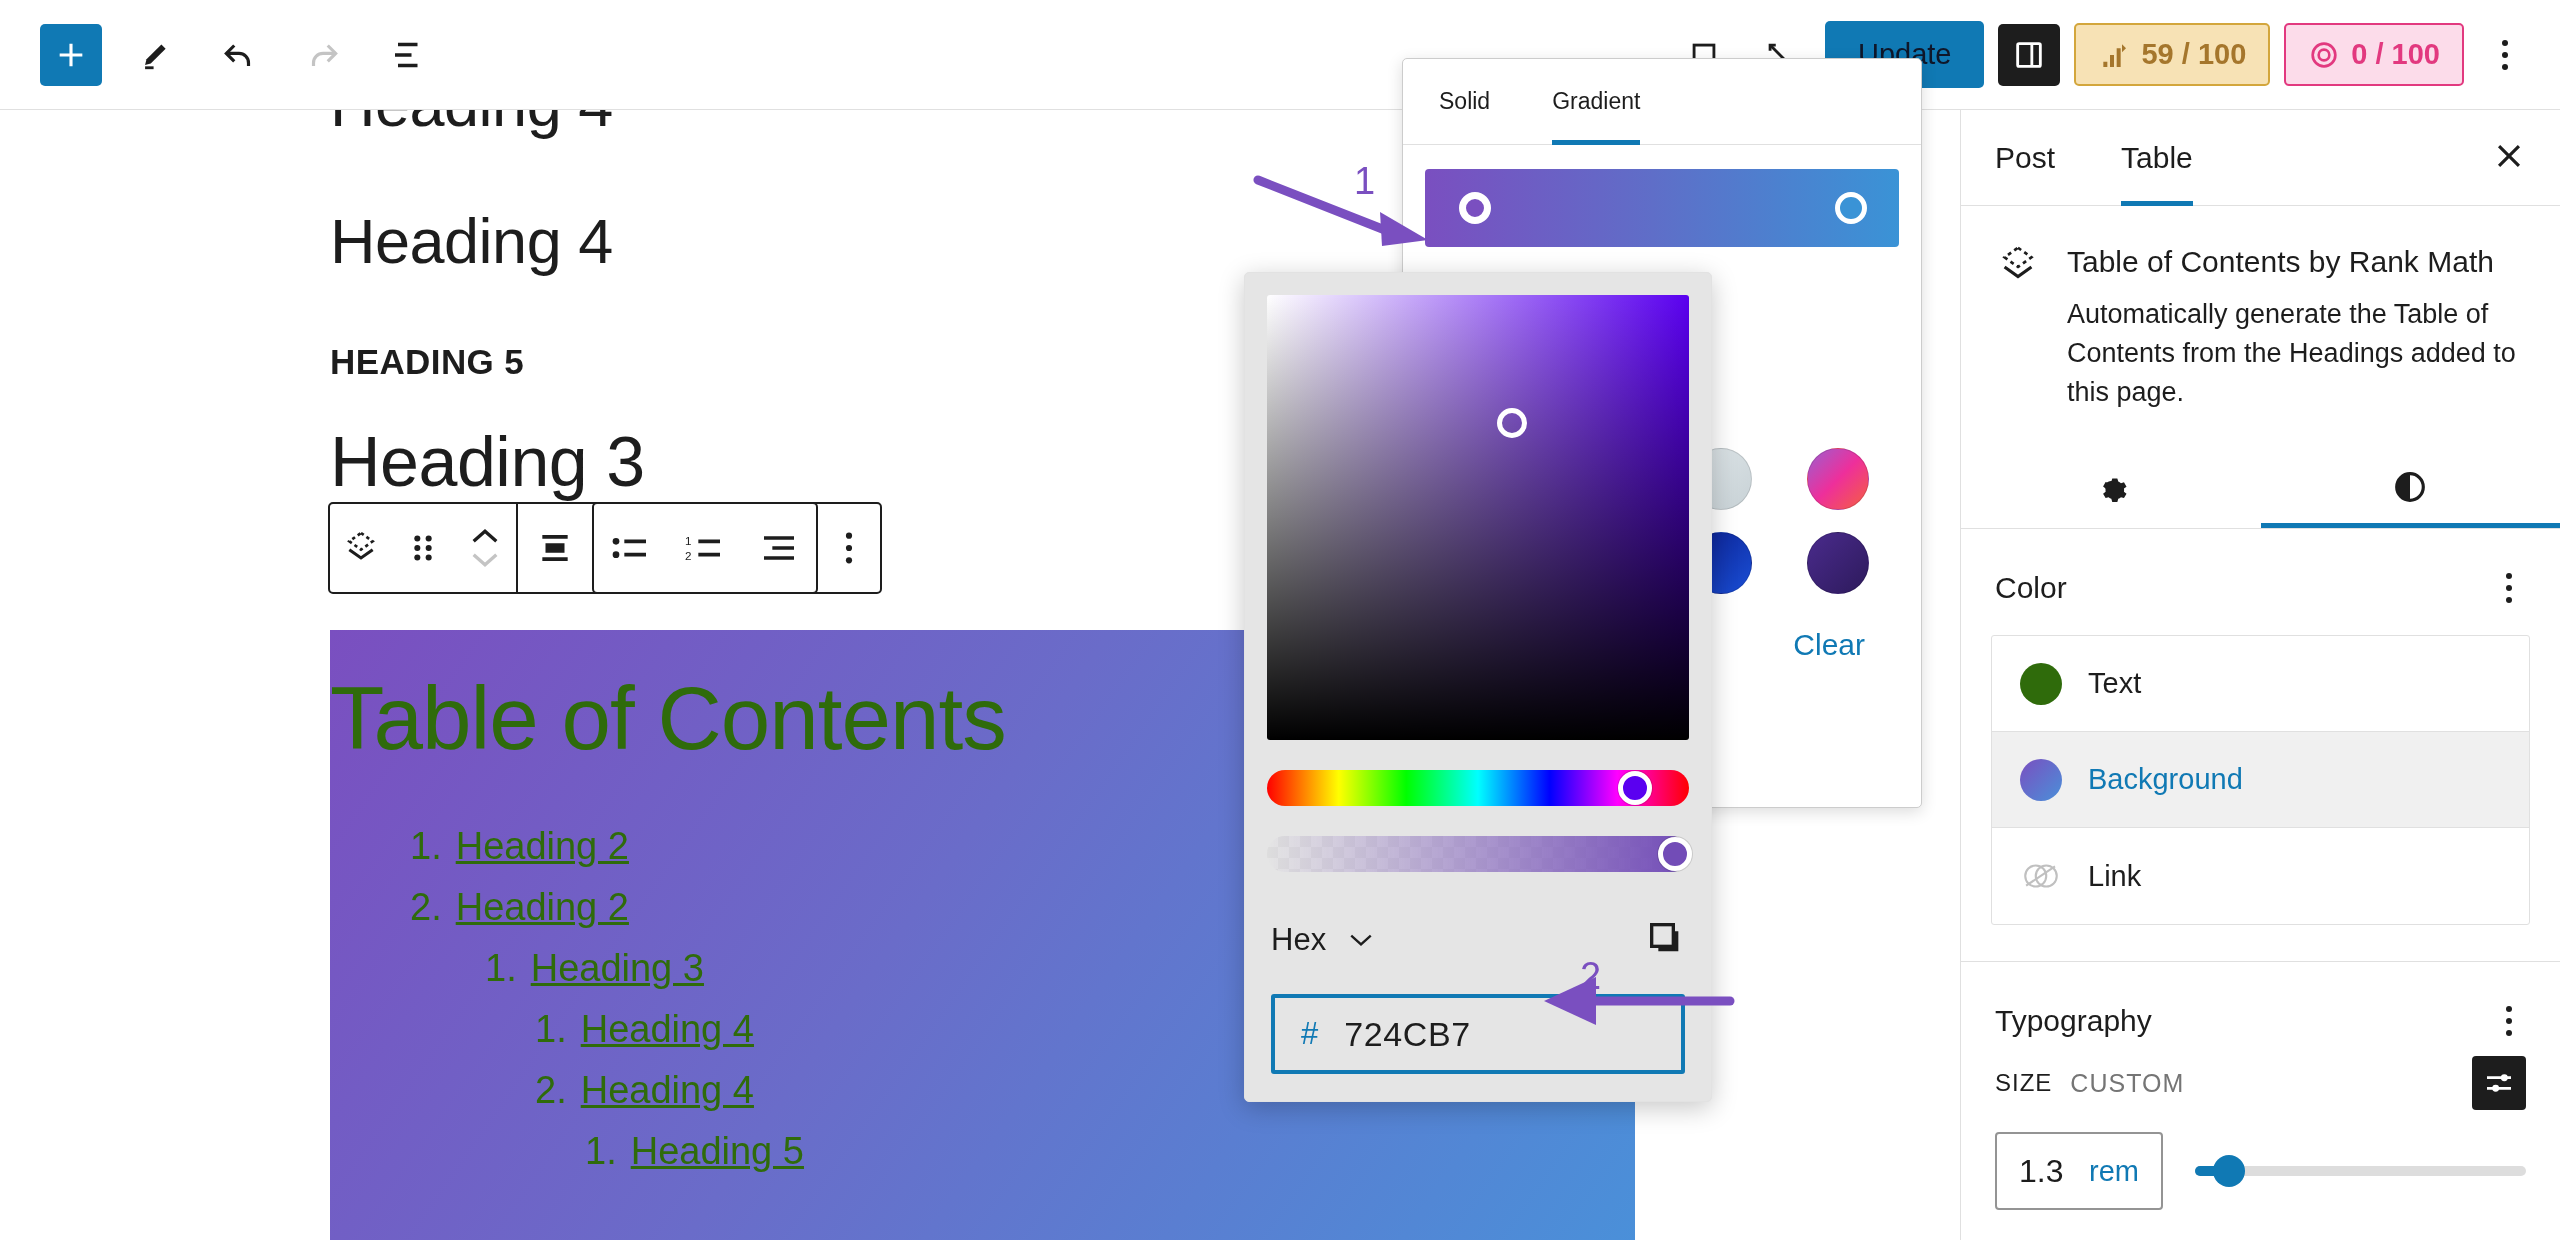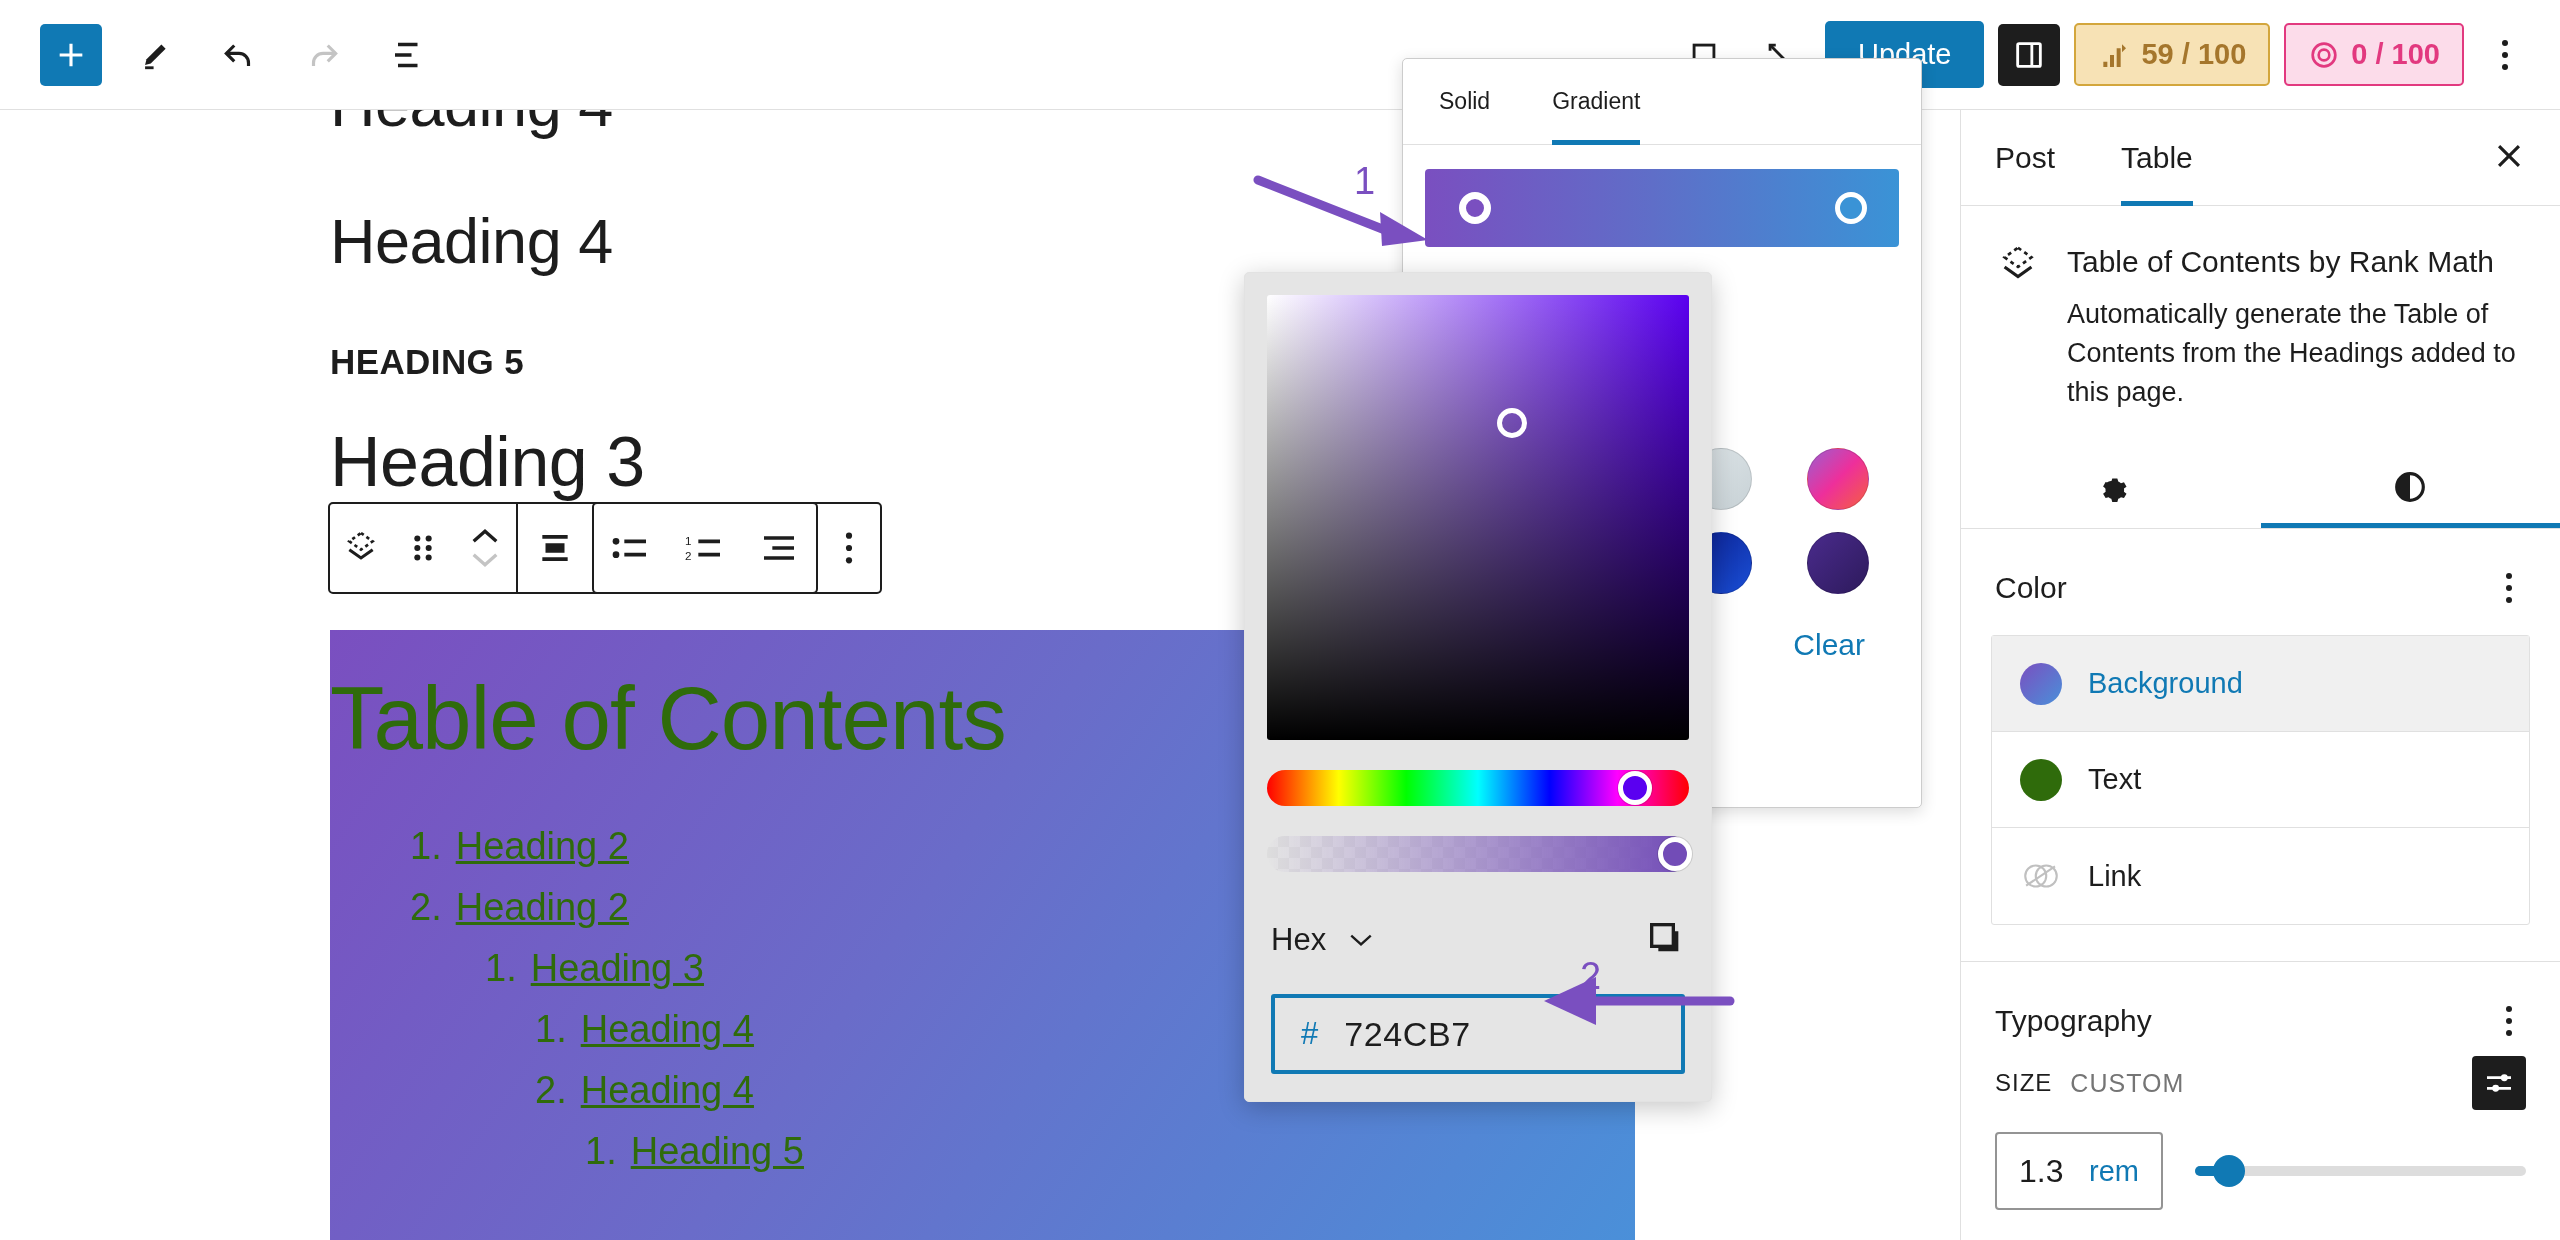--- a/index.html
+++ b/index.html
@@ -23,21 +23,21 @@
     display: flex; align-items: center; justify-content: center; cursor: pointer;
   }
   .tb-icon {
     width: 62px; height: 62px; display: flex; align-items: center;
     justify-content: center; cursor: pointer;
   }
   .tb-right {
     margin-left: auto; display: flex; align-items: center; gap: 14px; padding-right: 28px;
   }
   .update-btn {
-    background: #1079b4; color: #ffffff; font-size: 29px; font-weight: 400;
+    background: #1079b4; color: #0f172a; font-size: 29px; font-weight: 400;
     padding: 17px 33px; border-radius: 5px; cursor: pointer; white-space: nowrap;
   }
   .sidebar-toggle {
     width: 62px; height: 62px; background: #1d1d1d; border-radius: 5px;
     display: flex; align-items: center; justify-content: center; cursor: pointer;
   }
   .score-badge {
     display: flex; align-items: center; gap: 11px; padding: 13px 22px;
     border-radius: 5px; font-size: 29px; font-weight: 700; cursor: pointer;
     white-space: nowrap;
@@ -572,27 +572,27 @@
     <div class="sb-section-head">
       <span class="sb-section-title">Color</span>
       <span class="sb-kebab">
         <i></i>
           <i></i>
           <i></i>
       </span>
     </div>
 
     <div class="color-list">
+      <div class="color-row">
+        <span class="swatch" style="background:#2f6b0b"></span>
+        <span class="color-label">Text</span>
+      </div>
       <div class="color-row active">
         <span class="swatch" style="background:linear-gradient(135deg,#7a4fc0,#4a90d9)"></span>
         <span class="color-label act">Background</span>
-      </div>
-      <div class="color-row">
-        <span class="swatch" style="background:#2f6b0b"></span>
-        <span class="color-label">Text</span>
       </div>
       <div class="color-row">
         <span class="swatch">
           <svg width="42" height="42" viewBox="0 0 24 24">
             <circle cx="9" cy="12" r="6" stroke="#c0c0c0" stroke-width="1.2" fill="none"></circle>
             <circle cx="15" cy="12" r="6" stroke="#c0c0c0" stroke-width="1.2" fill="none"></circle>
             <path d="M3.5 17.5L20 6.5" stroke="#c0c0c0" stroke-width="1.2"></path>
           </svg>
         </span>
         <span class="color-label">Link</span>

